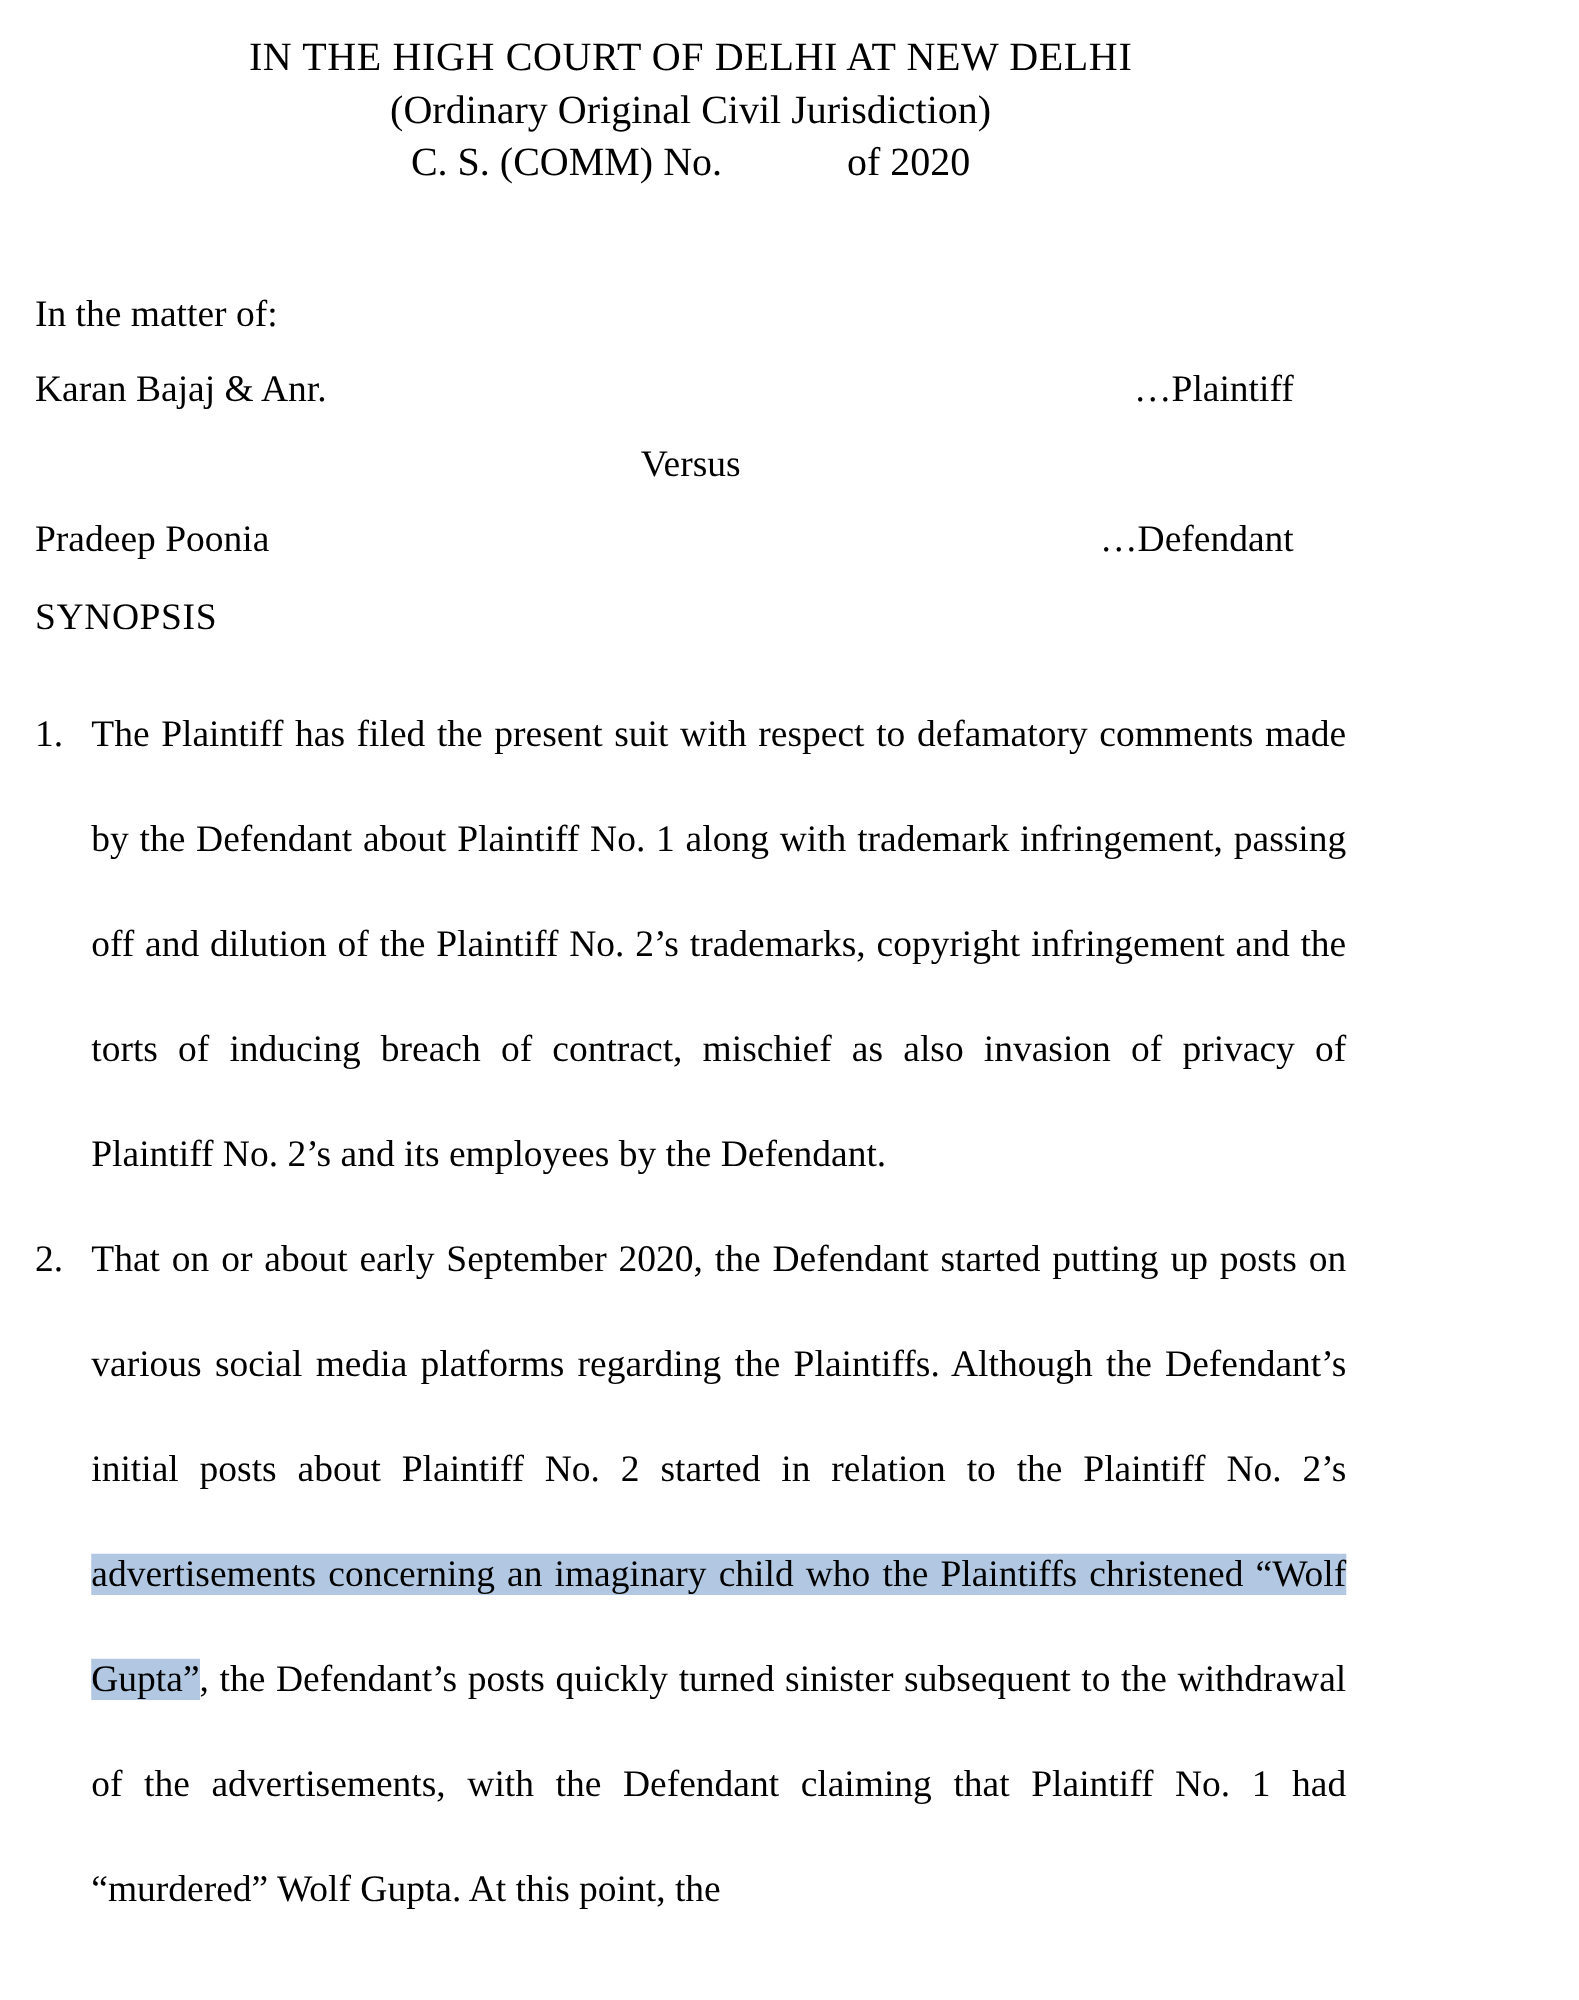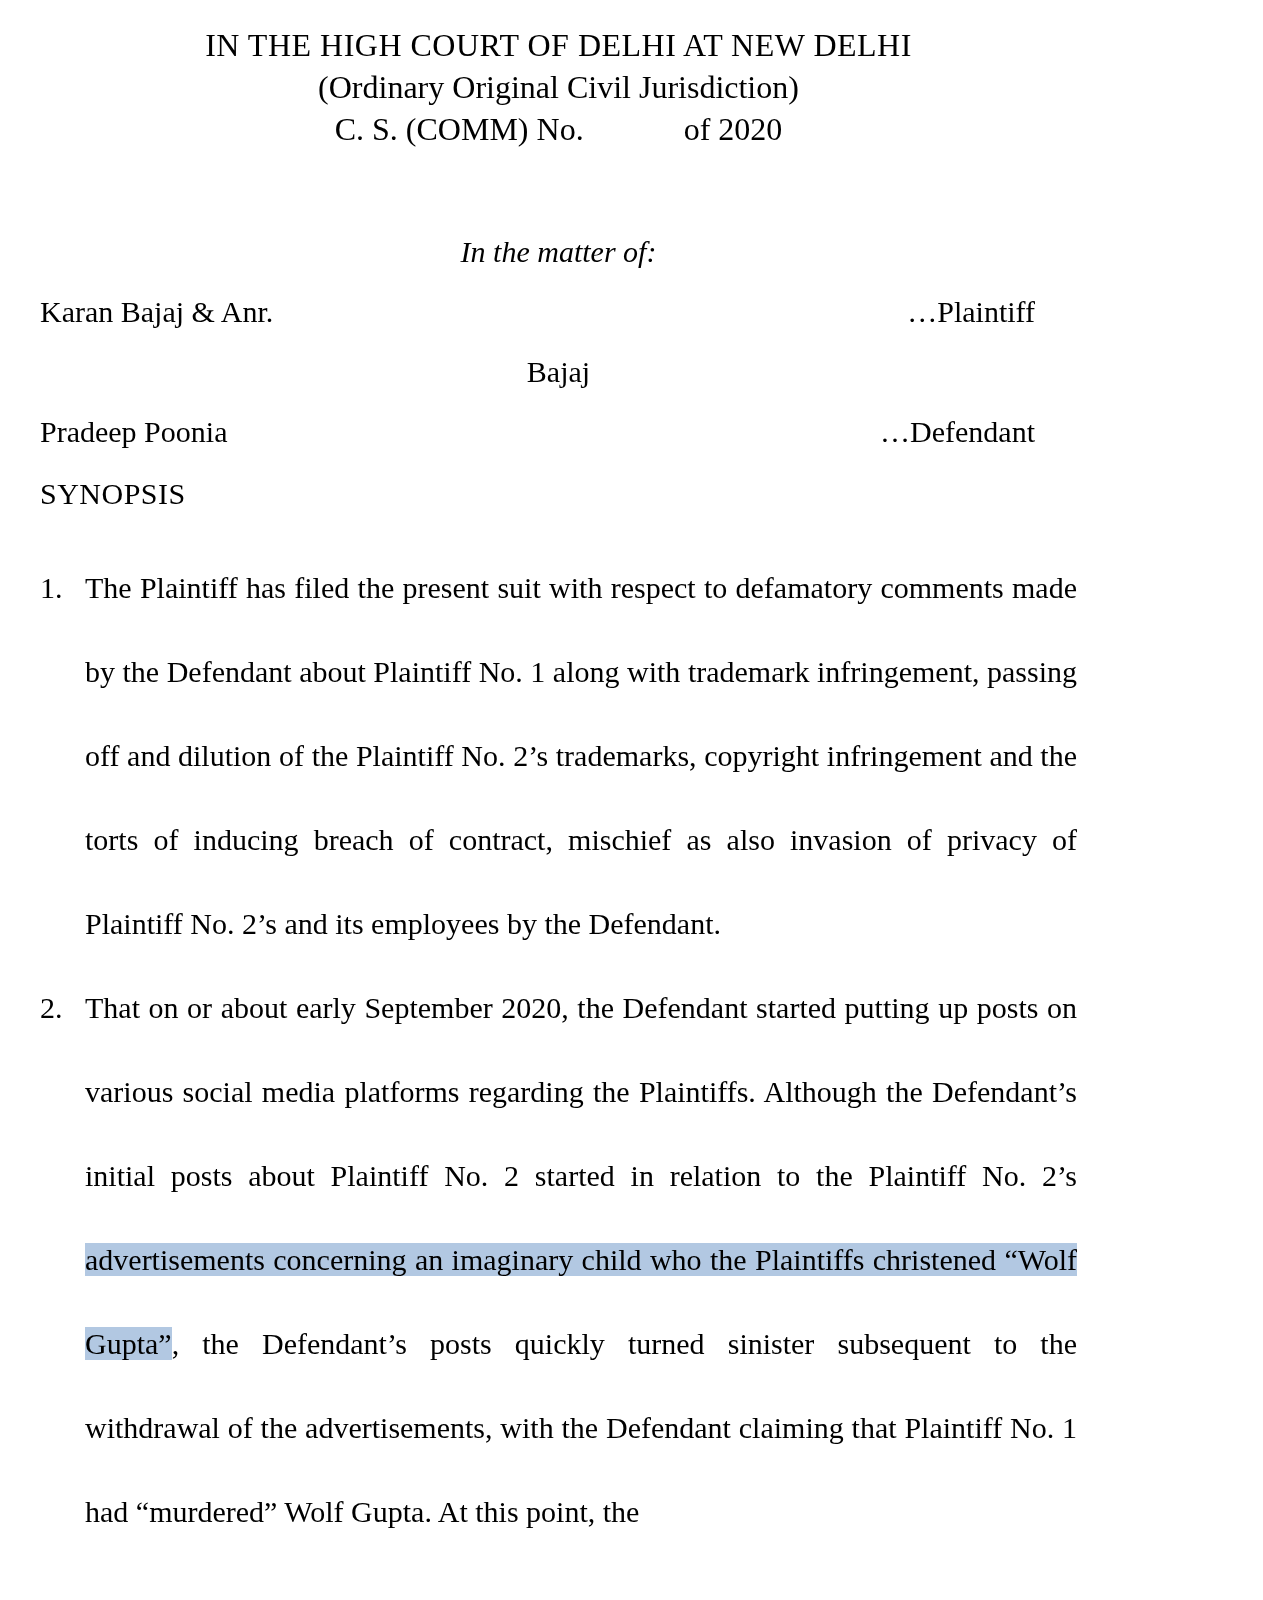--- a/index.html
+++ b/index.html
@@ -5,27 +5,27 @@
   * { margin: 0; padding: 0; box-sizing: border-box; }
   html, body { background: #ffffff; }
   .page {
     position: relative;
     width: 1144px;
     height: 1600px;
     overflow: hidden;
     background: #ffffff;
     font-family: "Liberation Serif", "DejaVu Serif", serif;
     color: #000000;
-    padding: 24px 67px 0 40px;
+    padding: 24px 67px 0 28px;
   }
   .hdr { text-align: center; font-size: 32px; line-height: 42px; }
   .hdr .court-line { letter-spacing: 0.5px; }
   .caseno-spacer { display: inline-block; width: 100px; }
   .front { font-size: 30px; }
-  .matter-intro { font-style: italic; margin-top: 72px; line-height: 60px; text-align: center; }
+  .matter-intro { margin-top: 72px; line-height: 60px; }
   .party-row {
     display: flex;
     justify-content: space-between;
     align-items: baseline;
     line-height: 60px;
     padding-right: 42px;
   }
   .versus { text-align: center; line-height: 60px; }
   .synopsis-heading {
     font-size: 30px;
@@ -59,21 +59,21 @@
   </div>
 
   <div class="front">
     <div class="matter-intro">In the matter of:</div>
 
     <div class="party-row">
       <span>Karan Bajaj &amp; Anr.</span>
       <span>…Plaintiff</span>
     </div>
 
-    <div class="versus">Bajaj</div>
+    <div class="versus">Versus</div>
 
     <div class="party-row">
       <span>Pradeep Poonia</span>
       <span>…Defendant</span>
     </div>
   </div>
 
   <div class="synopsis-heading">SYNOPSIS</div>
 
   <div class="list">

